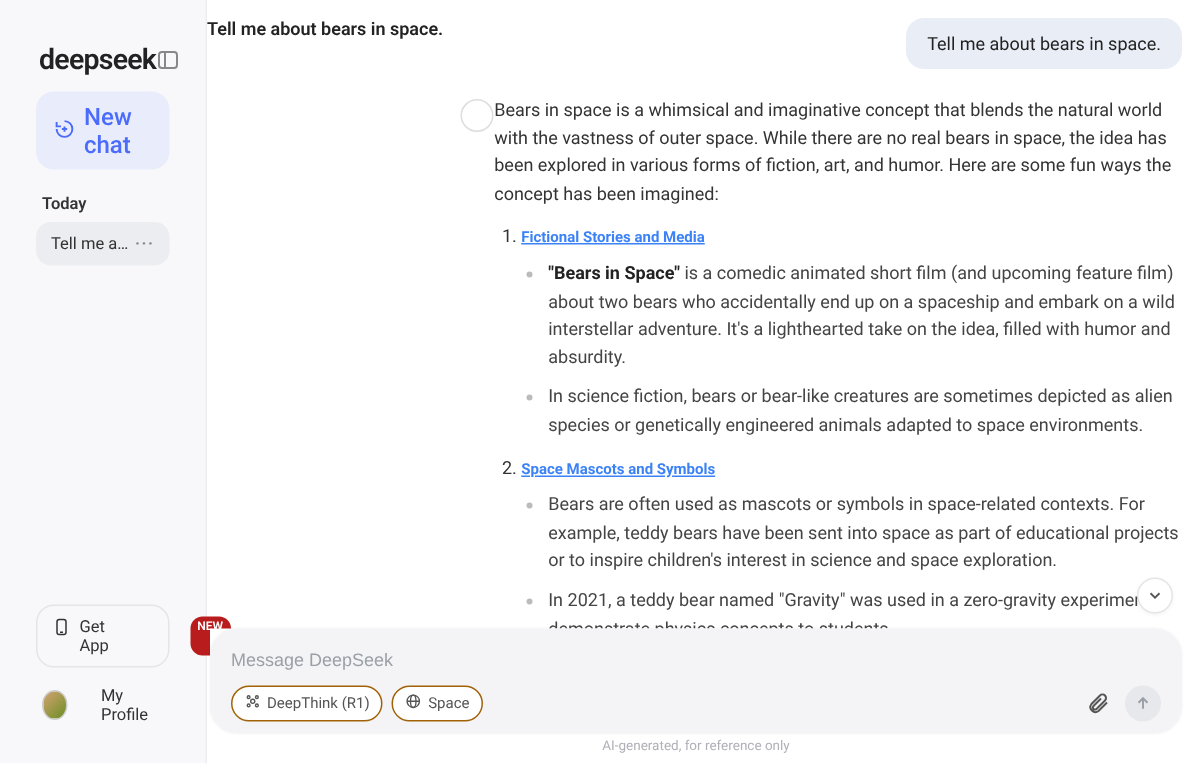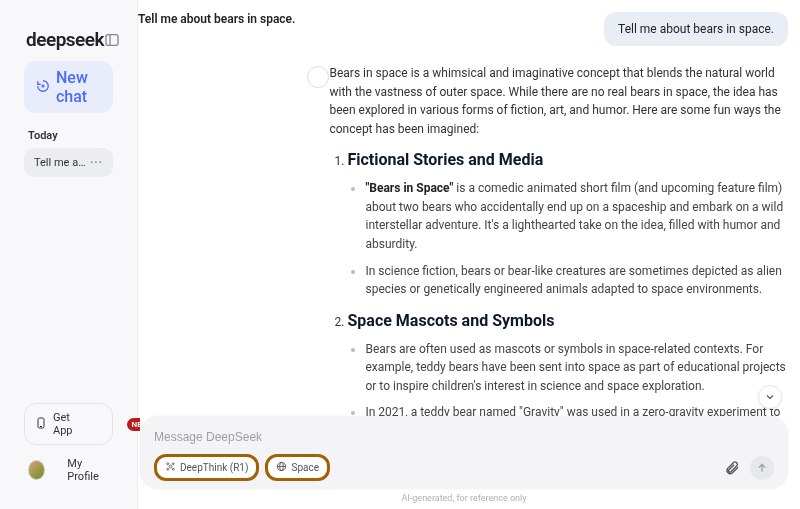--- a/index.html
+++ b/index.html
@@ -26,21 +26,21 @@
     .date-header { font-size: 11px; font-weight: 600; color: #333; padding: 2px 4px 6px; }
     .chat-item {
       display: flex; align-items: center; justify-content: space-between;
       background: #ecedf1; border-radius: 10px; padding: 8px 8px 8px 10px;
       cursor: pointer; font-size: 11px; color: #333;
     }
     .chat-item-title { overflow: hidden; text-overflow: ellipsis; white-space: nowrap; flex: 1; }
     .chat-item-menu { color: #888; font-weight: bold; letter-spacing: 1px; padding: 0 2px; }
     .sidebar-spacer { flex: 1; }
     .get-app {
-      display: flex; align-items: center; gap: 6px; border: 1px solid #e5e5e8;
+      display: flex; gap: 6px; border: 1px solid #e5e5e8;
       border-radius: 12px; padding: 7px 10px; font-size: 11px; color: #333; cursor: pointer;
       margin-bottom: 8px;
     }
     .badge-new { background: #b91c1c; color: #fff; font-size: 8px; font-weight: 600; border-radius: 8px; padding: 2px 5px; margin-left: 48px; }
     .profile { display: flex; align-items: center; gap: 22px; padding: 4px 4px 2px; cursor: pointer; font-size: 11px; color: #333; }
     .avatar { width: 20px; height: 20px; border-radius: 50%; background: linear-gradient(135deg,#d4a373,#6b8e23); border:1px solid #ccc; }
 
     .main { flex: 1; height: 100%; display: flex; position: relative; }
     .page-title { text-align: center; font-weight: 600; font-size: 12px; color: #222; padding: 12px 0 10px; }
     .conversation { flex: 1; overflow: hidden; padding: 0 8px 0 12px; }
@@ -50,42 +50,42 @@
     .assistant-row { display: flex; align-items: flex-start; }
     .assistant-avatar {
       width: 22px; height: 22px; border-radius: 50%; border: 1px solid #ddd;
       display: flex; align-items: center; justify-content: center; flex-shrink: 0; margin-top: 2px;
     }
     .assistant-body { flex: 1; font-size: 12px; line-height: 1.55; color: #333; }
     .assistant-body p { margin-bottom: 10px; }
     .assistant-body ol { margin-left: 0; padding-left: 18px; }
     .assistant-body ol > li { margin-bottom: 6px; }
     .assistant-body ol > li::marker { color: #333; }
-    .section-title { font-weight: 700; color: #0f172a; font-size: 16px; }
+    .section-title { font-weight: 700; color: #3b82f6; font-size: 10px; text-decoration: underline; }
     .assistant-body ul { list-style: disc; margin: 6px 0 10px 18px; color: #666; }
     .assistant-body ul li { color: #444; margin-bottom: 8px; }
     .assistant-body ul li::marker { color: #bbb; }
     .assistant-body strong { color: #222; font-weight: 700; }
 
     .composer-wrap {
       position: absolute; left: 2px; right: 12px; bottom: 6px; background: #fff;
     }
     .composer {
       background: #f4f4f6; border-radius: 18px; padding: 10px 14px 8px;
       box-shadow: 0 0 0 1px rgba(0,0,0,0.02);
     }
     .composer-input {
       width: 100%; border: none; outline: none; background: transparent;
       font-size: 12px; color: #333; padding: 2px 0 10px;
     }
     .composer-input::placeholder { color: #9aa0a6; }
     .composer-bottom { display: flex; align-items: center; justify-content: space-between; }
     .composer-chips { display: flex; gap: 6px; }
     .chip {
-      display: inline-flex; align-items: center; gap: 4px; border: 3px solid #a16207;
+      display: inline-flex; align-items: center; gap: 4px; border: 1px solid #a16207;
       background: #fff; border-radius: 12px; padding: 4px 8px; font-size: 10px; color: #555; cursor: pointer;
     }
     .composer-actions { display: flex; align-items: center; gap: 10px; }
     .icon-btn { cursor: pointer; display: flex; align-items: center; justify-content: center; }
     .send-btn {
       width: 24px; height: 24px; border-radius: 50%; background: #e7e8eb;
       display: flex; align-items: center; justify-content: center; cursor: pointer;
     }
     .footnote { text-align: center; font-size: 9px; color: #b0b0b8; margin-top: 4px; }
     .scroll-down {

